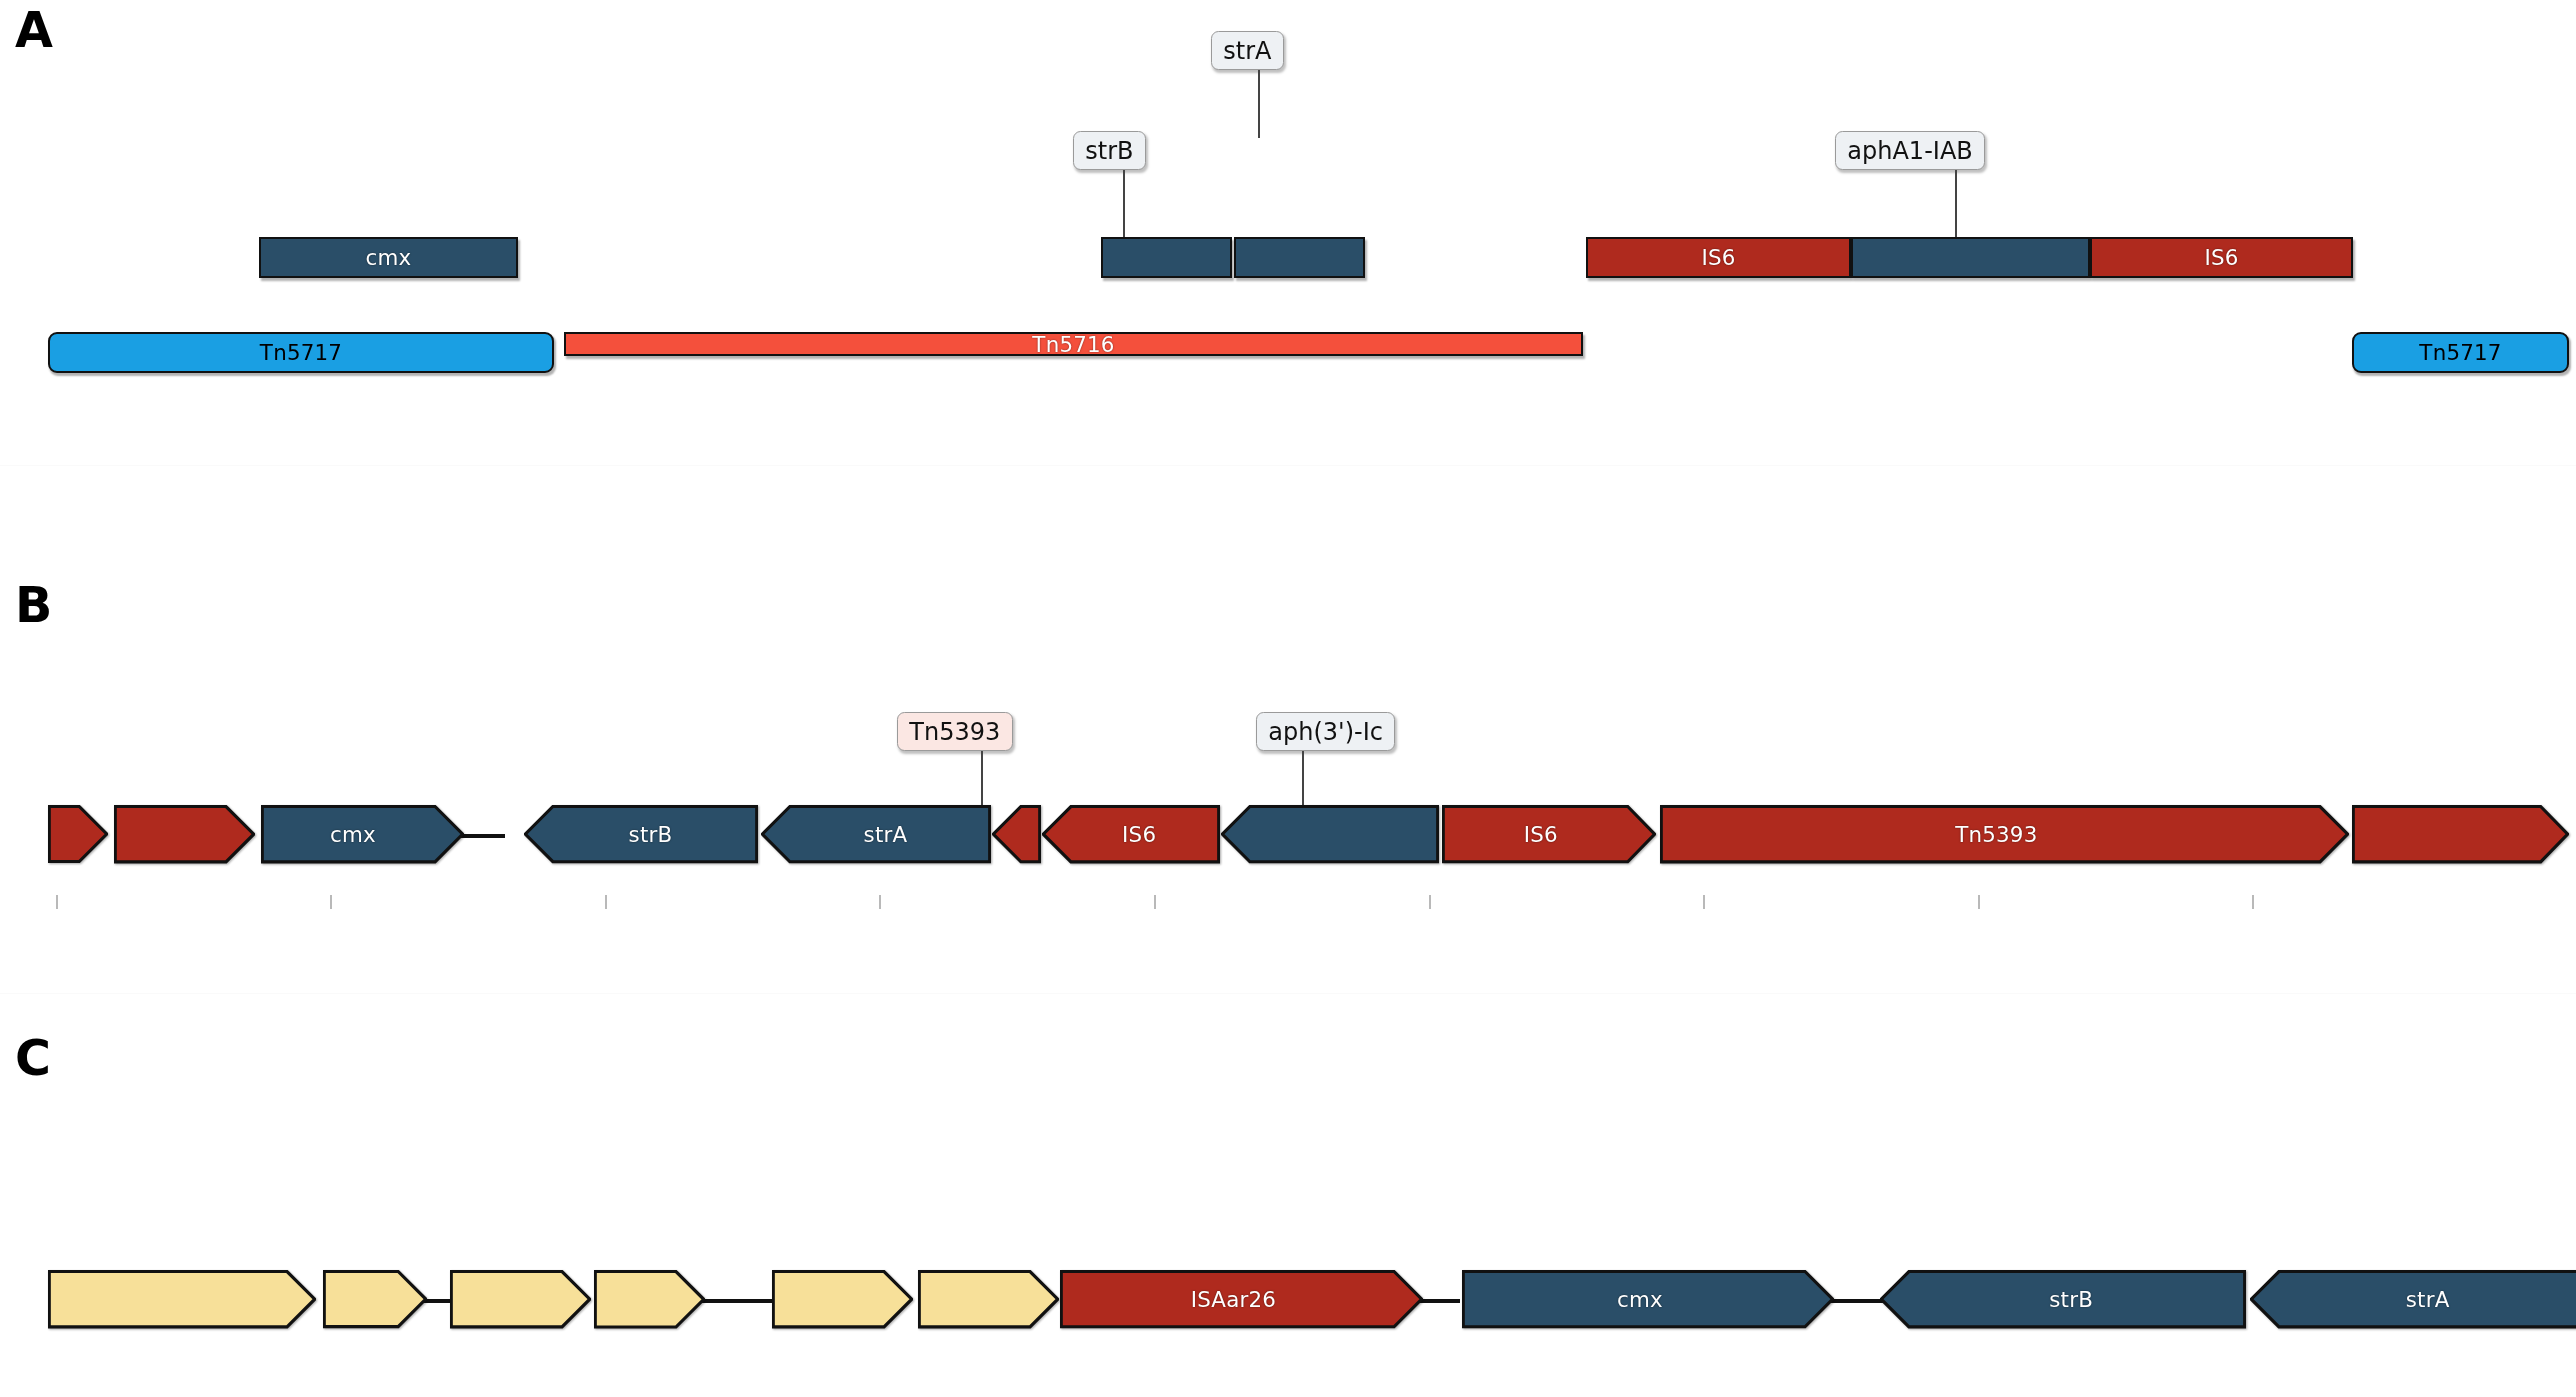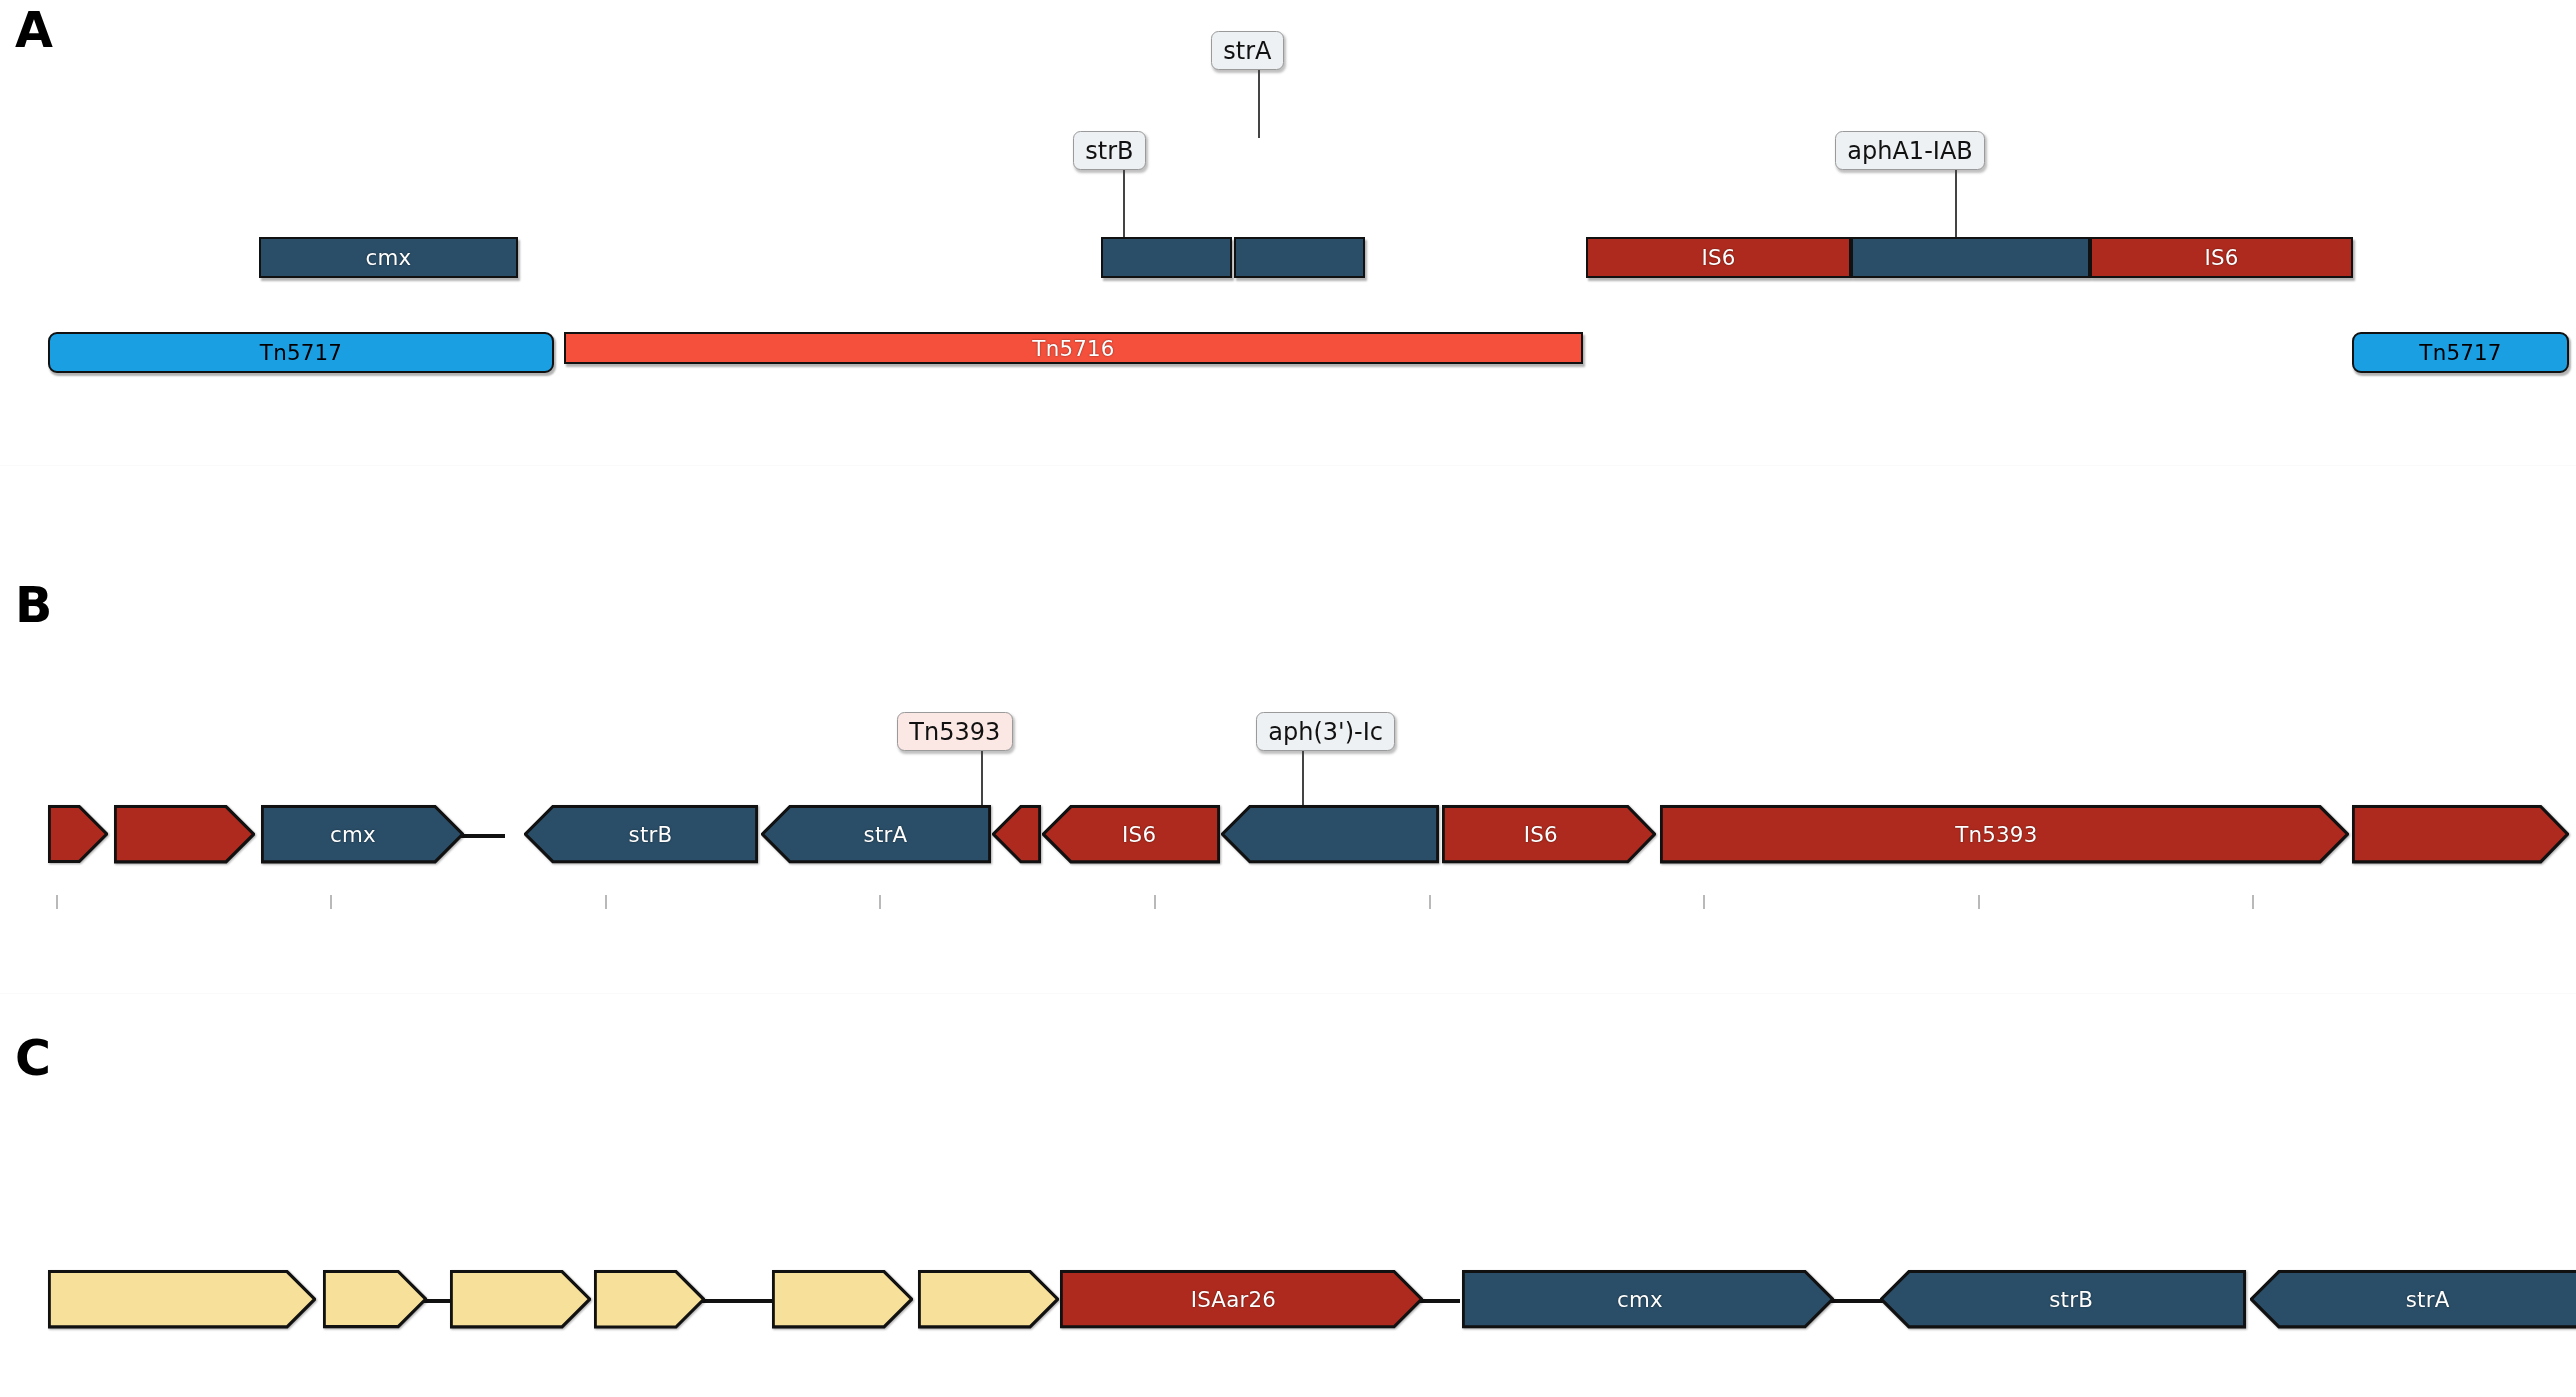--- a/index.html
+++ b/index.html
@@ -91,21 +91,21 @@
       </div>
     <div class="rect" style="left:2082px; width:263px; height:41px; background:#af2a1e;">
         <span>IS6</span>
       </div>
   </div>
 
   <div class="track" style="top:332px;height:44px;">
     <div class="rect dark-text" style="left:40px;   width:506px;  height:41px; background:#1a9fe3;">
         <span>Tn5717</span>
       </div>
-    <div class="rect" style="left:556px;  width:1019px; height:32px; background:#f4503c;">
+    <div class="rect" style="left:556px;  width:1019px; height:24px; background:#f4503c;">
         <span>Tn5716</span>
       </div>
     <div class="rect dark-text" style="left:2344px; width:217px;  height:41px; background:#1a9fe3;">
         <span>Tn5717</span>
       </div>
   </div>
 
   <div class="sep" style="top:465px;"></div>
 </div>
 

